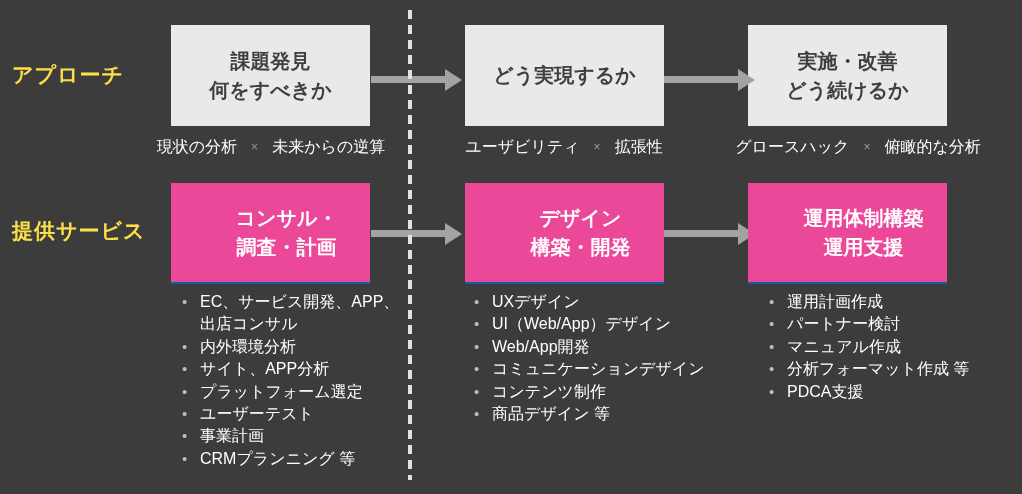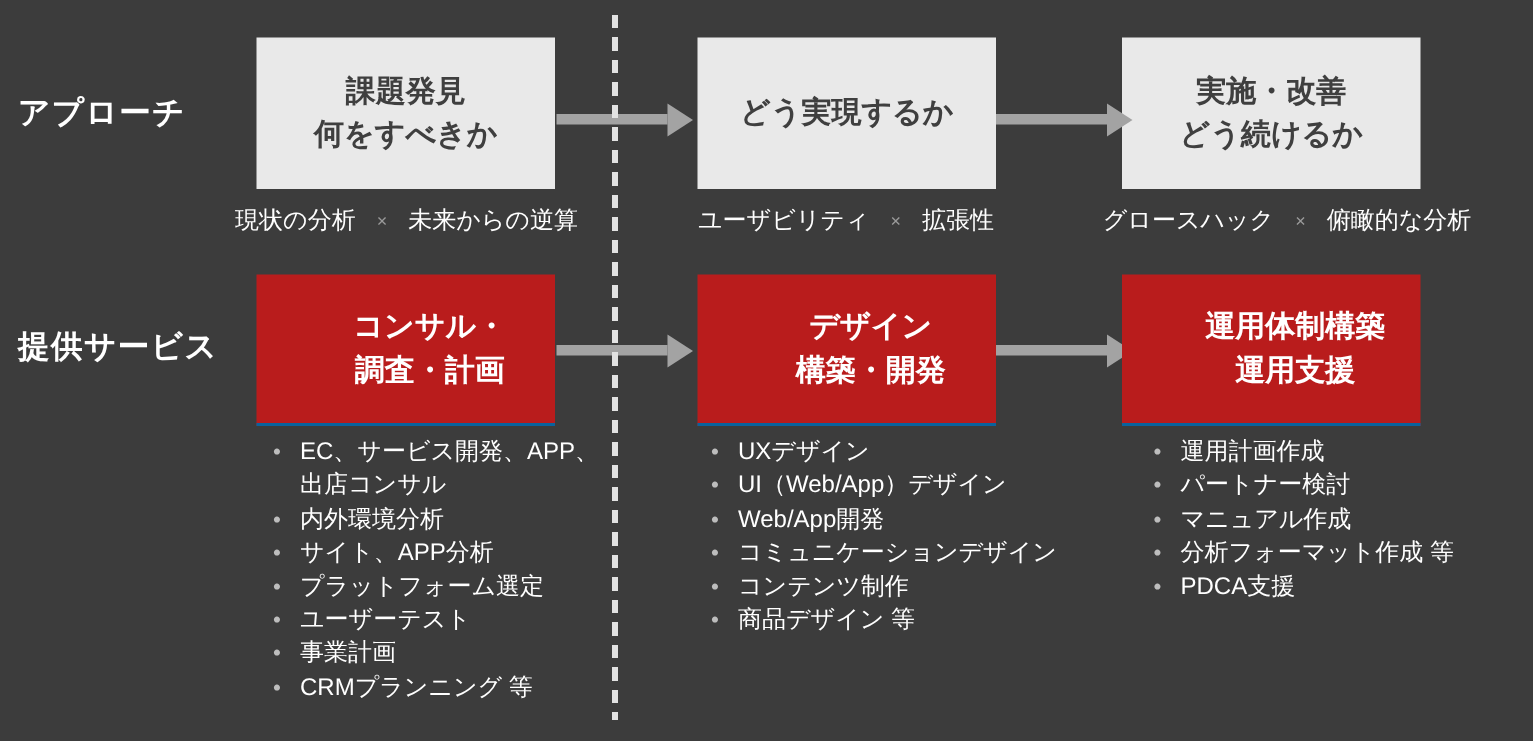--- a/index.html
+++ b/index.html
@@ -8,34 +8,34 @@
     background:#2a2a2a;
   }
   .diagram{
     position:relative;
     width:1022px;height:494px;
     background:#3c3c3c;
     overflow:hidden;
   }
   .row-label{
     position:absolute;left:12px;
-    color:#ffffff;font-size:21px;font-weight:bold;
+    color:#fde047;font-size:21px;font-weight:bold;
     letter-spacing:1px;white-space:nowrap;
   }
   .row-label.approach{top:61px;}
   .row-label.services{top:217px;}
 
   .stage-box{
     position:absolute;width:199px;height:101px;
     display:flex;flex-direction:column;justify-content:center;align-items:center;
     text-align:center;font-weight:bold;font-size:20px;line-height:29px;
     box-sizing:border-box;
   }
   .stage-box.gray{background:#e9e9e9;color:#3f3f3f;top:25px;}
-  .stage-box.blue{background:#b91c1c;color:#ffffff;top:183px;border-bottom:2px solid #0a639d;padding-left:32px;}
+  .stage-box.blue{background:#ec4899;color:#ffffff;top:183px;border-bottom:2px solid #0a639d;padding-left:32px;}
   .col1{left:171px;}
   .col2{left:465px;}
   .col3{left:748px;}
 
   .caption{
     position:absolute;top:137px;width:320px;
     text-align:center;color:#ffffff;font-size:16px;white-space:nowrap;
   }
   .caption .sep{
     color:#9a9a9a;font-size:12px;margin:0 14px;vertical-align:1px;

